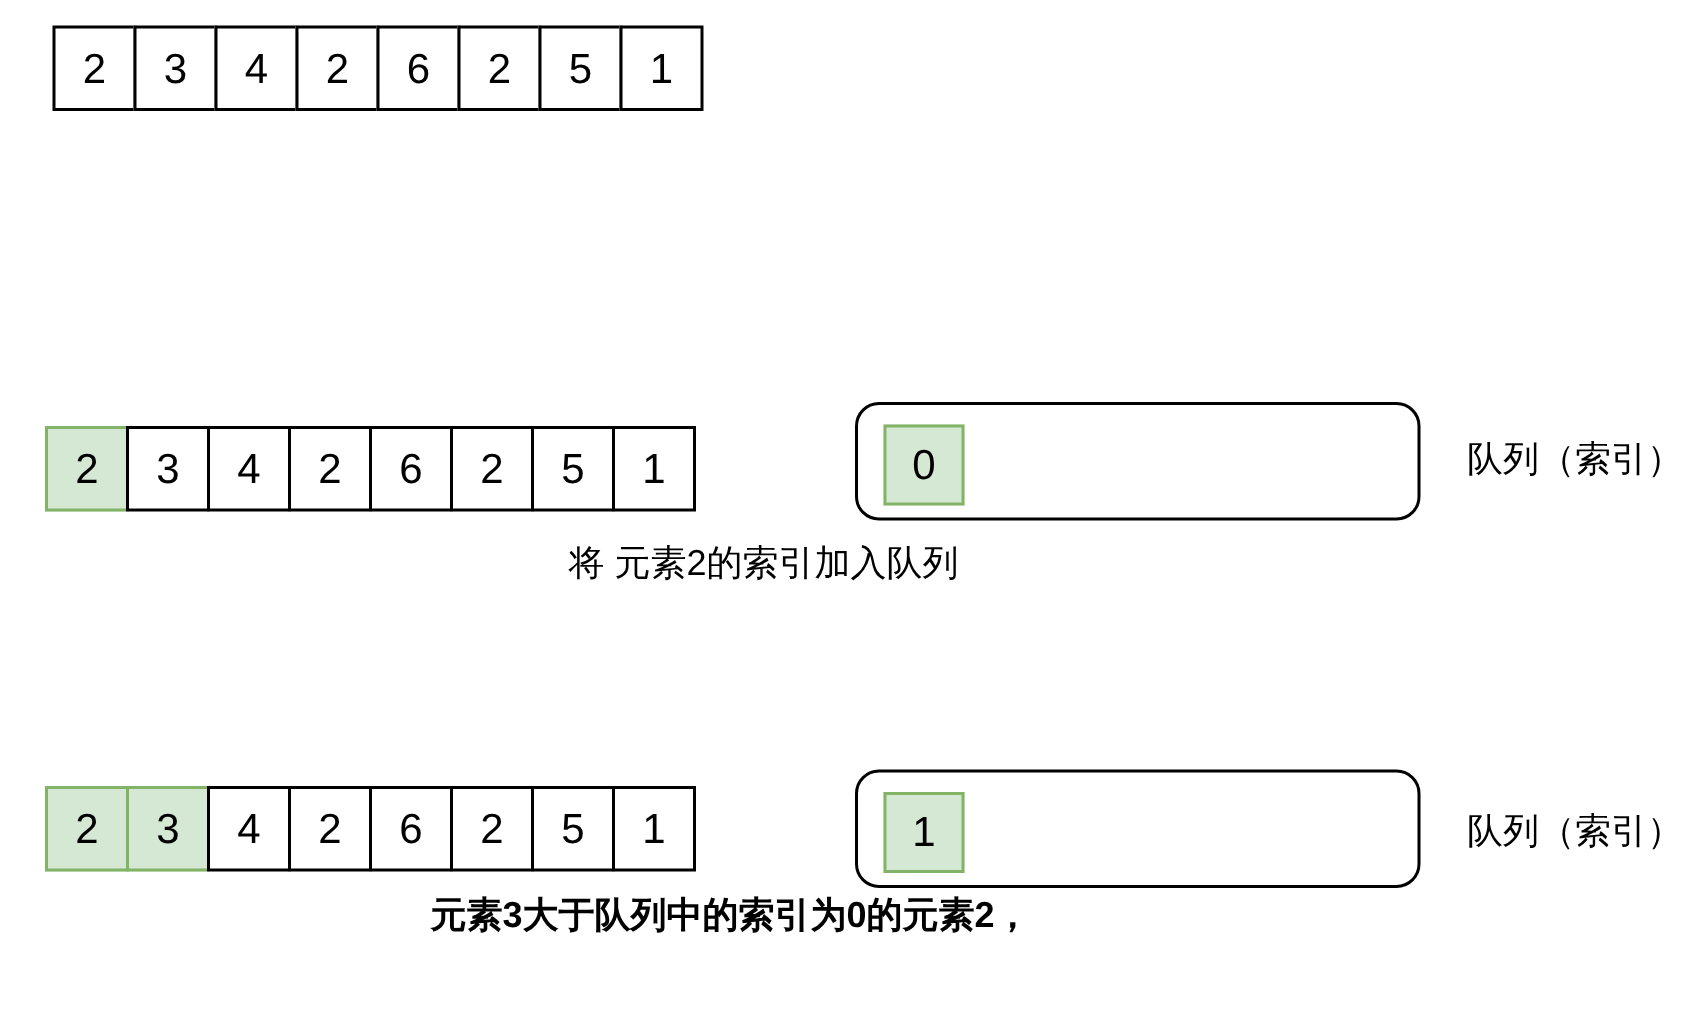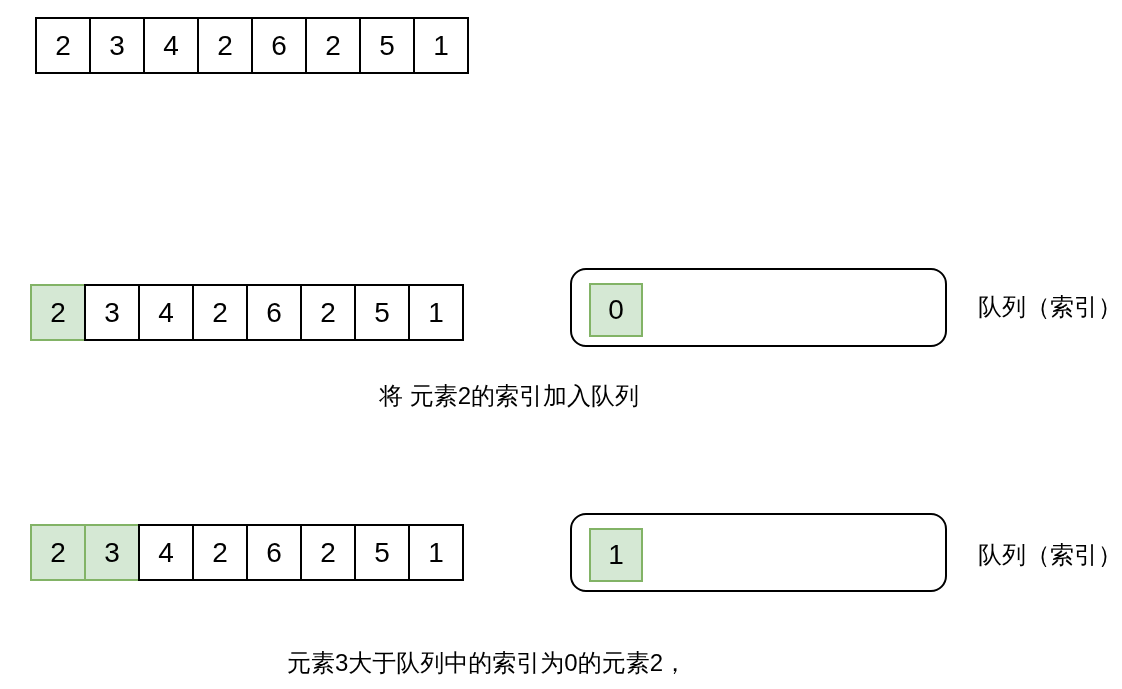--- a/index.html
+++ b/index.html
@@ -66,24 +66,23 @@
     width: 160px;
     font-size: 24px;
     line-height: 28px;
     white-space: nowrap;
   }
   .caption {
     position: absolute;
     text-align: center;
     font-size: 24px;
     line-height: 28px;
-    margin-top: 20px;
   }
   .caption-1 { left: 259px; width: 500px; top: 362px; }
-  .caption-2 { left: 187px; width: 600px; top: 629px; }
+  .caption-2 { left: 187px; width: 600px; top: 597px; font-weight: bold; }
 </style>
 </head>
 <body>
 
 <div class="canvas">
 
   <div class="arr" style="left:35px; top:17px;">
     <div class="cell">2</div>
     <div class="cell">3</div>
     <div class="cell">4</div>

